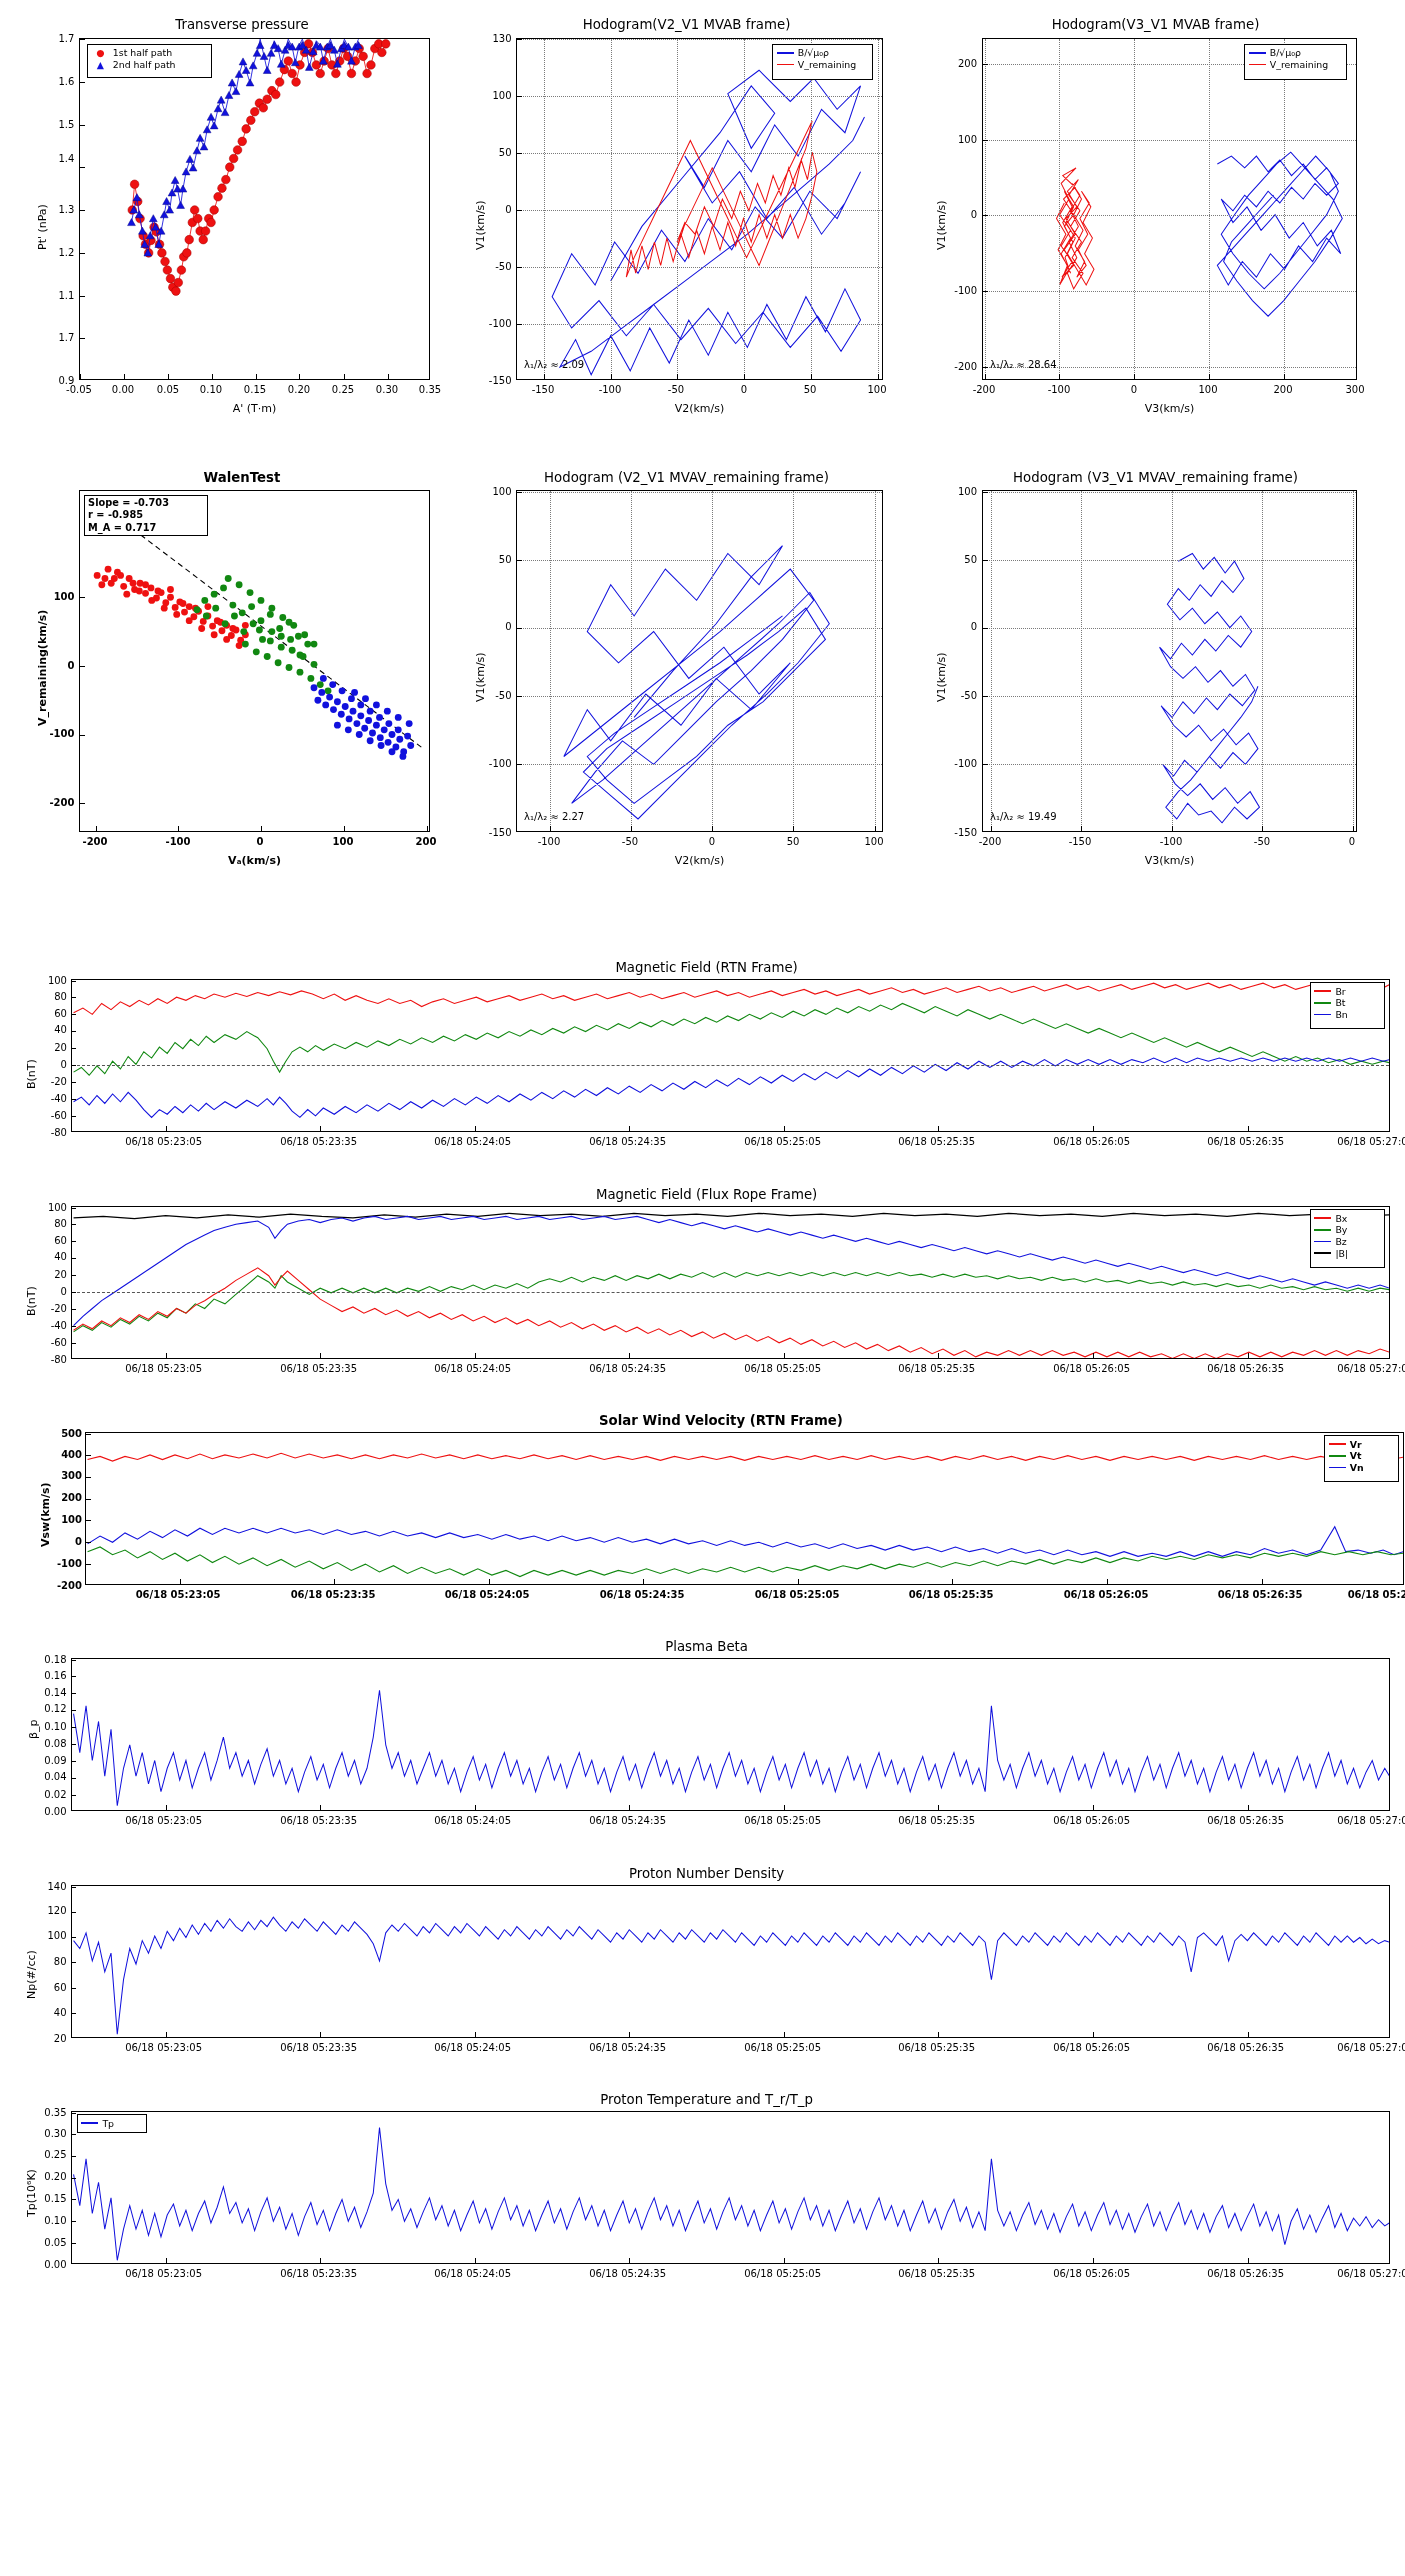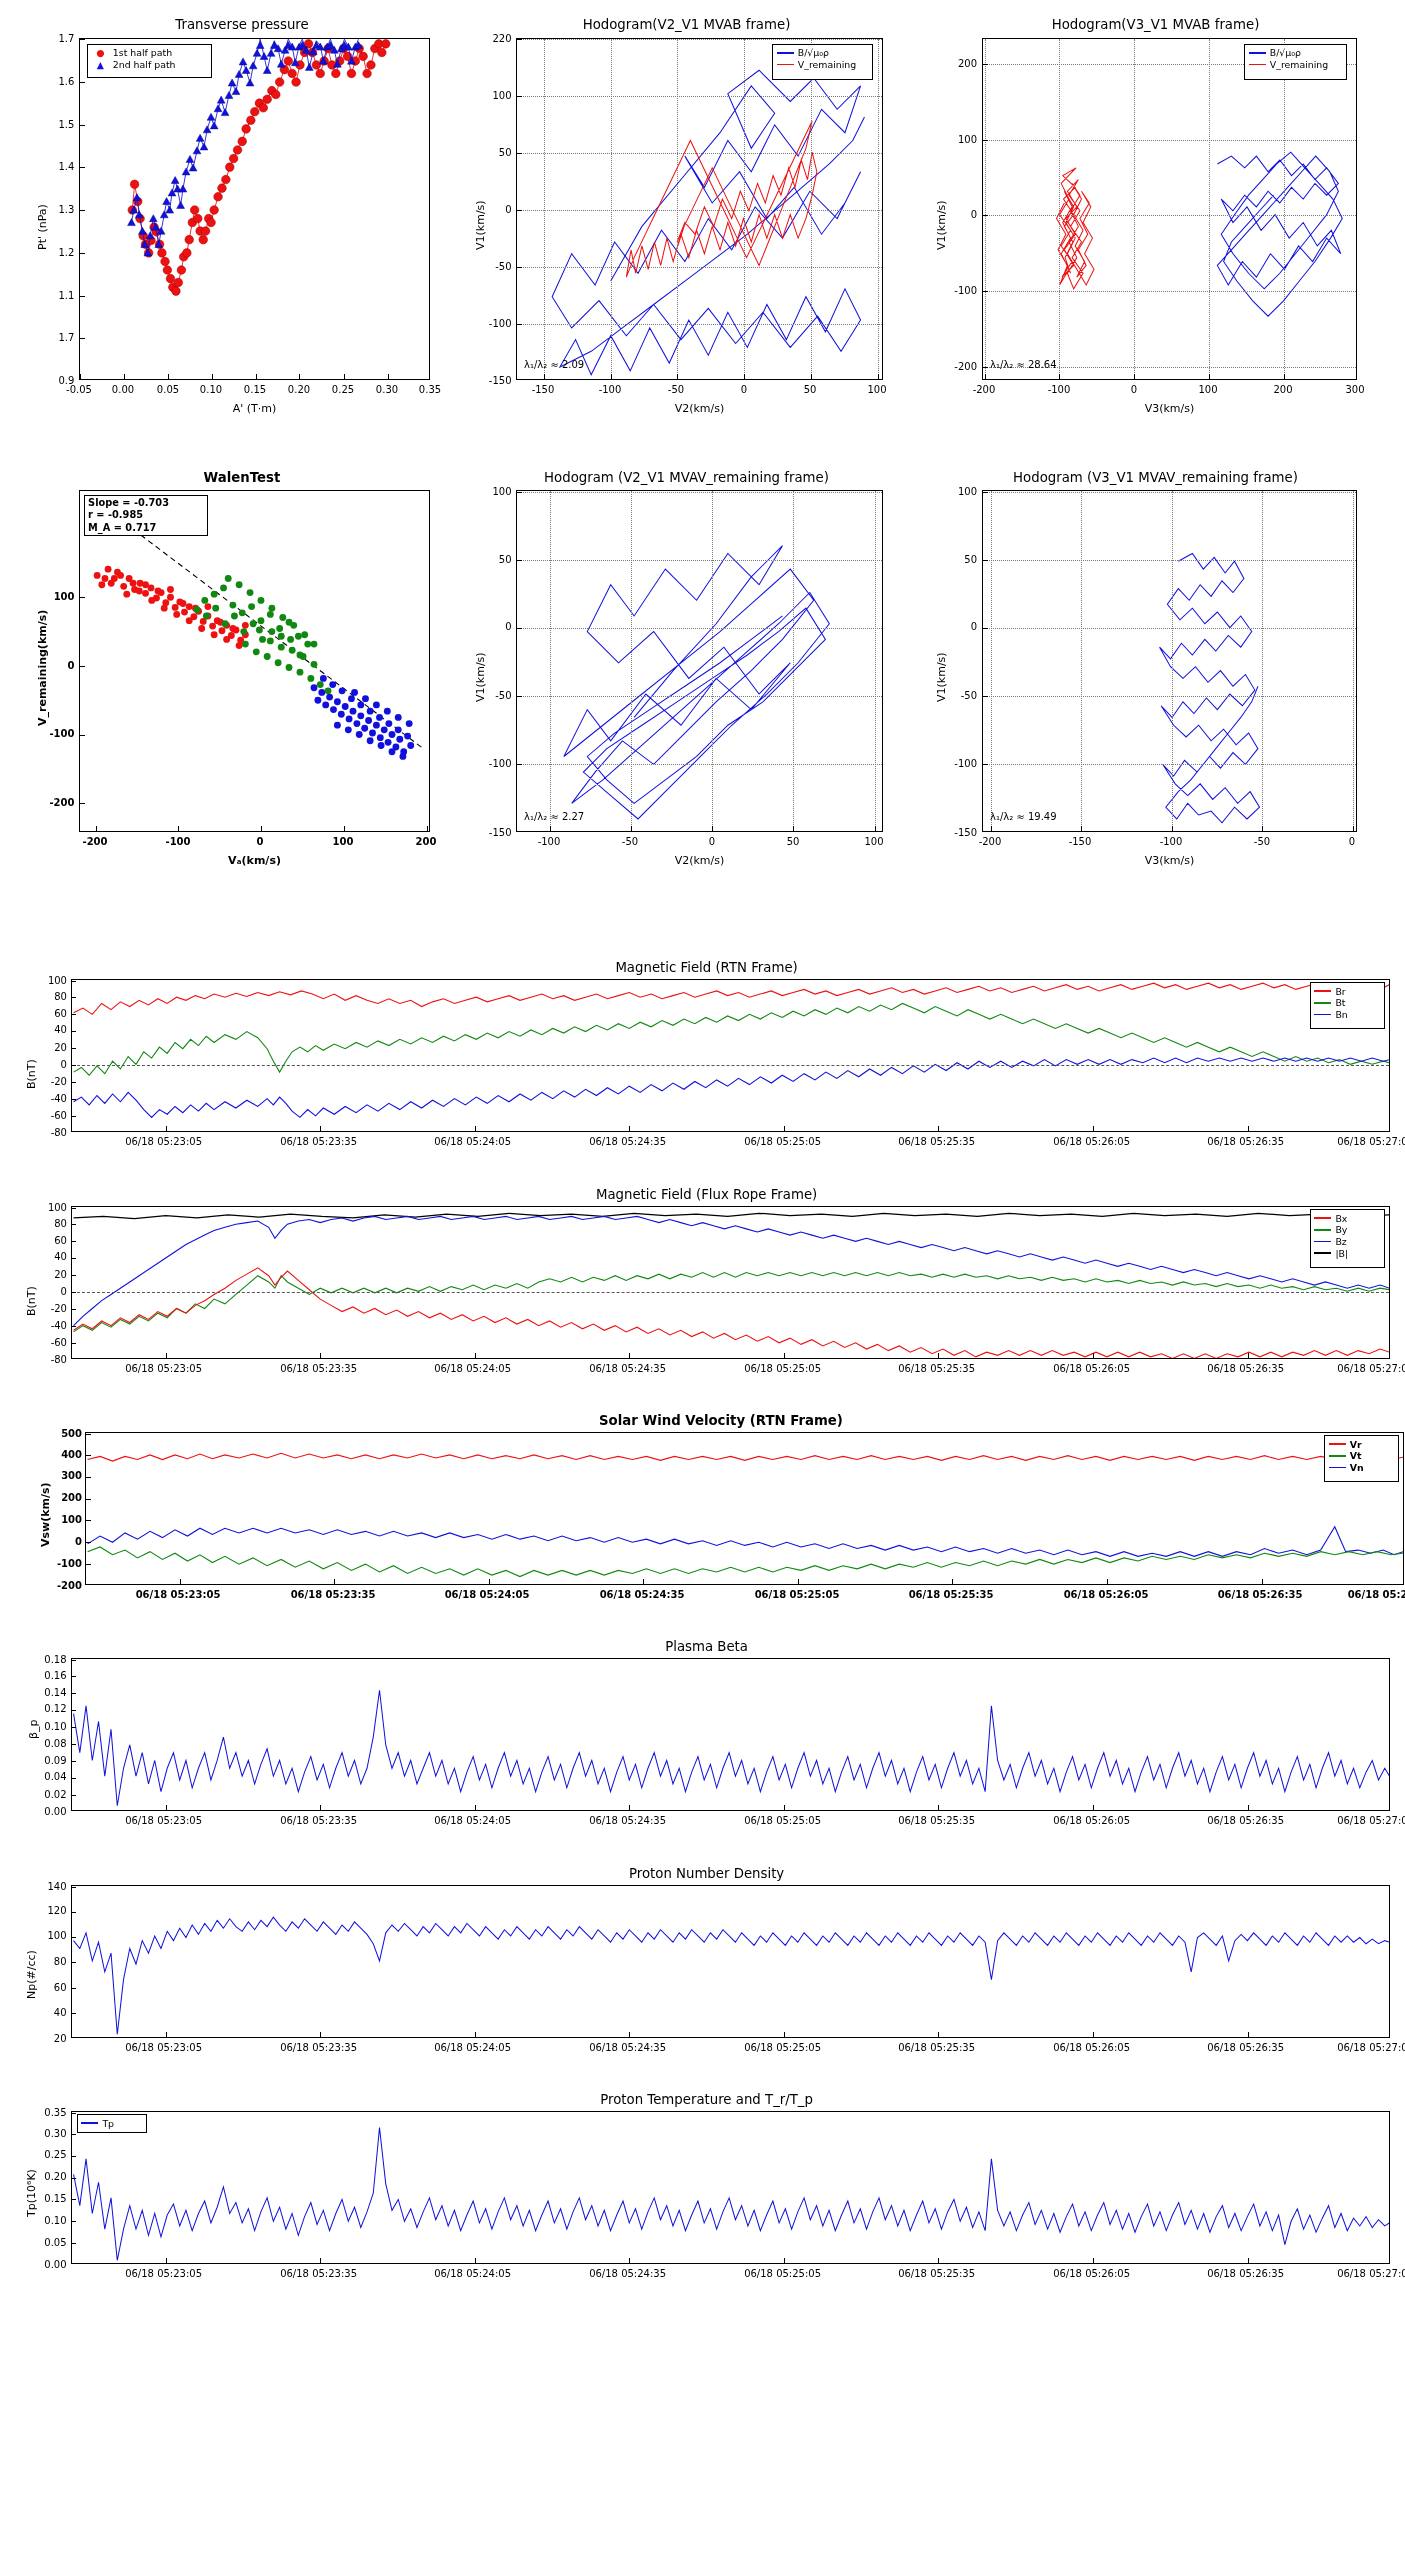--- a/index.html
+++ b/index.html
@@ -224,21 +224,21 @@
     <div class="tmarkx" style="left:264px;"></div>
         <div class="tmarkx" style="left:308px;"></div>
 
   </div>
 
   <div class="ticky" style="left:20px;top:364px;width:23.4px;">0.9</div>
   <div class="ticky" style="left:20px;top:321px;width:23.4px;">1.7</div>
   <div class="ticky" style="left:20px;top:279px;width:23.4px;">1.1</div>
   <div class="ticky" style="left:20px;top:236px;width:23.4px;">1.2</div>
   <div class="ticky" style="left:20px;top:193px;width:23.4px;">1.3</div>
-  <div class="ticky" style="left:20px;top:150px;width:23.4px;text-align:right;">1.4</div>
+  <div class="ticky" style="left:20px;top:142px;width:23.4px;text-align:right;">1.4</div>
   <div class="ticky" style="left:20px;top:108px;width:23.4px;">1.5</div>
   <div class="ticky" style="left:20px;top:65px;width:23.4px;">1.6</div>
   <div class="ticky" style="left:20px;top:22.6px;width:23.4px;">1.7</div>
 
   <div class="tickx" style="left:48px;top:368px;">-0.05</div>
   <div class="tickx" style="left:92px;top:368px;">0.00</div>
   <div class="tickx" style="left:137px;top:368px;">0.05</div>
   <div class="tickx" style="left:180px;top:368px;">0.10</div>
   <div class="tickx" style="left:224px;top:368px;">0.15</div>
   <div class="tickx" style="left:268px;top:368px;">0.20</div>
@@ -309,21 +309,21 @@
     <div class="tmarky" style="top:114px;"></div>
         <div class="tmarky" style="top:57px;"></div>
     <div class="tmarky" style="top:0.8px;"></div>
   </div>
   <div class="ticky" style="left:17px;top:364px;width:26.5px;">-150</div>
   <div class="ticky" style="left:17px;top:307px;width:26.5px;">-100</div>
   <div class="ticky" style="left:17px;top:250px;width:26.5px;">-50</div>
   <div class="ticky" style="left:17px;top:193px;width:26.5px;">0</div>
   <div class="ticky" style="left:17px;top:136px;width:26.5px;">50</div>
   <div class="ticky" style="left:17px;top:79px;width:26.5px;">100</div>
-  <div class="ticky" style="left:17px;top:22.6px;width:26.5px;">220</div>
+  <div class="ticky" style="left:17px;top:22.6px;width:26.5px;">130</div>
   <div class="tickx" style="left:75px;top:368px;">-150</div>
   <div class="tickx" style="left:142px;top:368px;">-100</div>
   <div class="tickx" style="left:208px;top:368px;">-50</div>
   <div class="tickx" style="left:276px;top:368px;">0</div>
   <div class="tickx" style="left:342px;top:368px;">50</div>
   <div class="tickx" style="left:409px;top:368px;">100</div>
   <div class="xlab" style="left:48px;top:386px;width:367px;">V2(km/s)</div>
   <div class="legend" style="left:304px;top:28px;width:101px;height:36px;">
     <div class="row">
       <span class="swatch" style="background:#1111dd;"></span>

